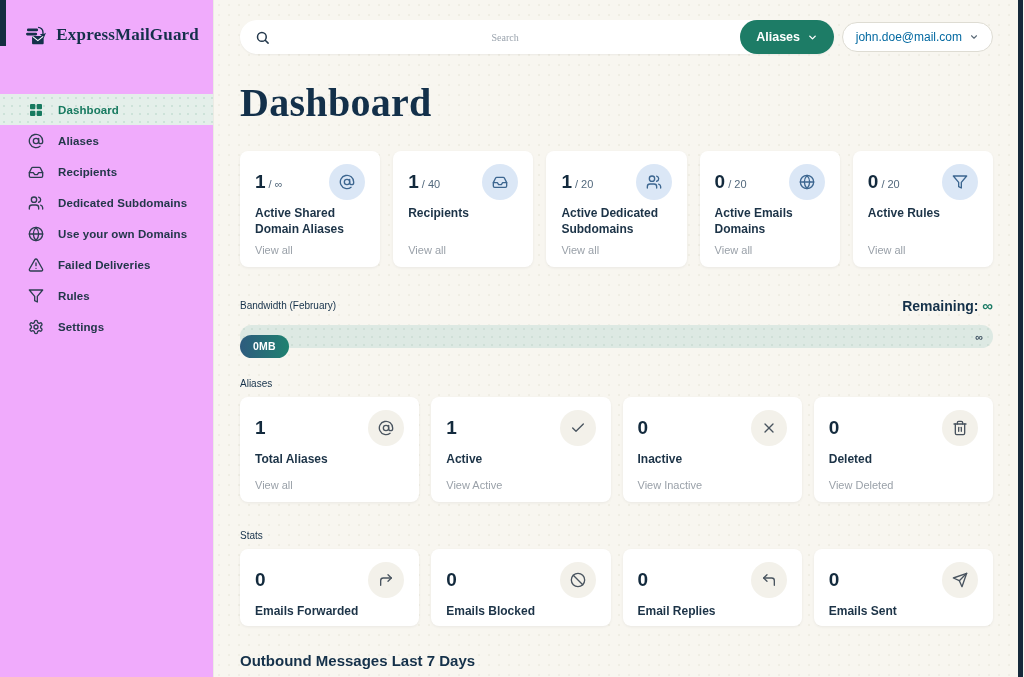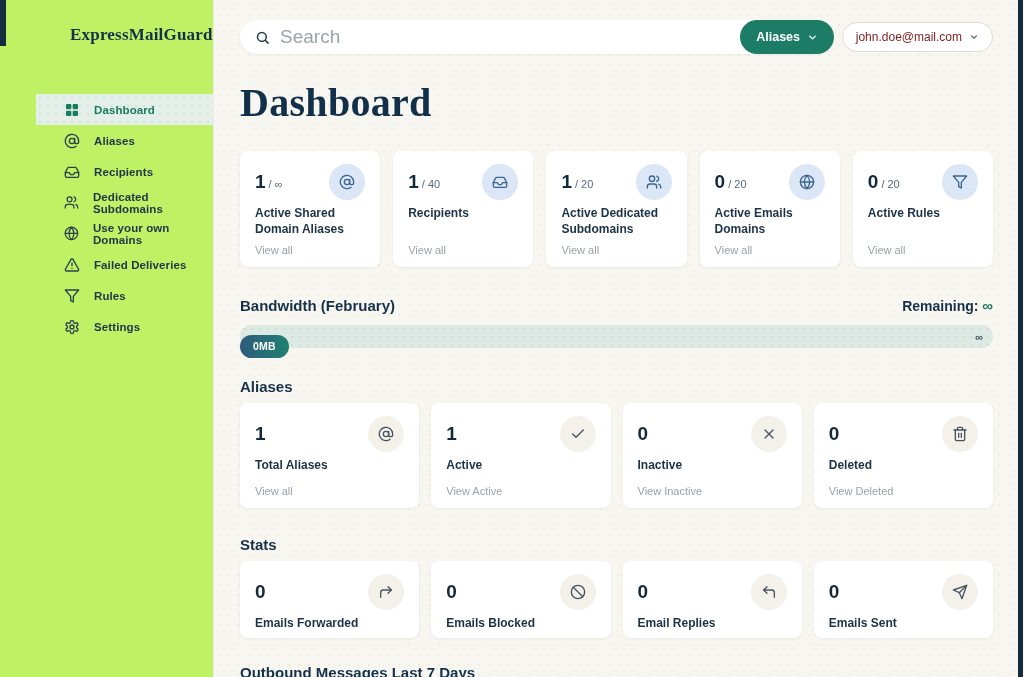--- a/index.html
+++ b/index.html
@@ -4,43 +4,43 @@
 <style>
   * { margin:0; padding:0; box-sizing:border-box; }
   html,body { width:1024px; height:677px; overflow:hidden; }
   body { font-family:"Liberation Sans", sans-serif; display:flex; background:#f8f6f0; position:relative; }
 
   
   .left-notch { position:absolute; left:0; top:0; width:6px; height:46px; background:#142e40; z-index:50; }
   .right-scrollbar { position:absolute; right:1px; top:0; width:5px; height:677px; background:#16293b; z-index:50; }
 
   
-  .sidebar { width:214px; min-width:214px; background:#bef264; border-right:1px solid #ecebe4; display:flex; flex-direction:column;padding-left:36px; }
+  .sidebar { width:214px; min-width:214px; background:#f0abfc; border-right:1px solid #ecebe4; display:flex; flex-direction:column; }
   .brand { display:flex; align-items:center; gap:8px; padding:18px 14px 0 26px; }
   .brand-mark { width:38px; height:34px; color:#14304a; }
   .brand-name { font-family:"Liberation Serif", serif; font-weight:bold; font-size:17px; color:#14304a; letter-spacing:.2px; }
   .nav { margin-top:42px; display:flex; flex-direction:column; }
   .nav-item { display:flex; align-items:center; gap:14px; height:31px; padding-left:28px; color:#23374a; cursor:pointer; }
   .nav-item .nv-icon { width:16px; height:16px; display:flex; align-items:center; justify-content:center; color:#2c3e50; }
   .nav-item .nv-label { font-size:11.5px; font-weight:600; letter-spacing:.1px; }
   .nav-item.active { background-color:#e4efea; background-image:radial-gradient(#cde2d9 1px, transparent 1.3px); background-size:8px 8px; color:#187a60; }
   .nav-item.active .nv-icon { color:#187a60; }
 
   
   .main { flex:1; padding:0 31px 0 26px; background-color:#f8f6f0; background-image:radial-gradient(#f0eee4 1px, transparent 1.3px); background-size:10px 10px; }
 
   .topbar { margin-top:20px; display:flex; align-items:center; }
   .search-wrap { width:594px; height:34px; background:#ffffff; border-radius:17px; display:flex; align-items:center; box-shadow:0 1px 2px rgba(16,24,40,.05); }
   .search-icon { width:15px; height:15px; margin-left:15px; color:#23384c; }
-  .search-input { flex:1; border:none; outline:none; background:transparent; font-size:19px; color:#23384c; padding:0 10px; font-family:Liberation Sans, sans-serif; }
+  .search-input { flex:1; border:none; outline:none; background:transparent; font-size:10px; color:#23384c; padding:0 10px; font-family:Liberation Serif, serif;text-align:center; }
   .search-input::placeholder { color:#9aa3ad; }
   .aliases-btn { height:34px; padding:0 16px; border:none; border-radius:17px; background:#1d7c66; color:#ffffff; font-size:12.5px; font-weight:600; display:flex; align-items:center; gap:7px; cursor:pointer; font-family:"Liberation Sans", sans-serif; }
   .aliases-btn .chev { width:11px; height:11px; }
   .account-pill { margin-left:auto; height:30px; background:#ffffff; border:1px solid #dedcd3; border-radius:15px; display:flex; align-items:center; gap:7px; padding:0 13px; cursor:pointer; }
-  .account-pill .acct { font-size:12px; color:#7f1d1d; font-weight:500; }
+  .account-pill .acct { font-size:12px; color:#0369a1; font-weight:500; }
   .account-pill .chev { width:10px; height:10px; color:#5c6b78; }
 
   .page-title { margin-top:25px; font-family:"Liberation Serif", serif; font-weight:bold; font-size:40px; color:#13304a; letter-spacing:.3px; }
 
   
   .grid5 { margin-top:25px; display:grid; grid-template-columns:repeat(5,1fr); gap:13px; }
   .grid4 { margin-top:8px; display:grid; grid-template-columns:repeat(4,1fr); gap:12px; }
   .card { background:#ffffff; border-radius:8px; padding:13px 15px 11px 15px; box-shadow:0 1px 3px rgba(16,24,40,.06); display:flex; flex-direction:column; }
   .card.h116 { height:116px; }
   .card.h105 { height:105px; }
@@ -50,21 +50,21 @@
   .card-limit { font-size:11px; font-weight:normal; color:#52687c; margin-left:3px; }
   .icon-circle { width:36px; height:36px; border-radius:50%; display:flex; align-items:center; justify-content:center; }
   .icon-circle.blue { background:#dbe7f6; color:#3c6690; }
   .icon-circle.neutral { background:#f3f1ea; color:#49545f; }
   .icon-circle svg { width:16px; height:16px; }
   .card-label { margin-top:6px; font-size:12px; font-weight:600; color:#1c3347; line-height:1.32; }
   .card-link { margin-top:auto; font-size:11px; color:#9aa1a9; cursor:pointer; }
 
   
   .section-head { margin-top:30px; display:flex; justify-content:space-between; align-items:center; }
-  .section-title { font-size:15px; font-weight:bold; color:#15314a; }
+  .section-title { font-size:10px; font-weight:normal; color:#15314a; }
   .remaining { font-size:14px; font-weight:bold; color:#15314a; }
   .remaining .inf { color:#1d7c66; font-size:15px; }
   .bar-track { margin-top:11px; height:23px; border-radius:12px; background-color:#dde9e3; background-image:radial-gradient(#cfdfd7 1px, transparent 1.3px); background-size:8px 8px; display:flex; align-items:center; justify-content:space-between; }
   .bar-used { height:23px; border-radius:12px; padding:0 13px; display:flex; align-items:center; background:linear-gradient(90deg,#2e5b7e 0%,#1f8170 100%); color:#ffffff; font-size:10.5px; font-weight:bold; letter-spacing:.2px;margin-top:19px; }
   .bar-end { font-size:11px; color:#3c4f60; padding-right:10px; font-weight:bold; }
 
   .outbound-title { margin-top:26px; font-size:15px; font-weight:bold; color:#15314a; }
 </style>
 </head>
 <body>

